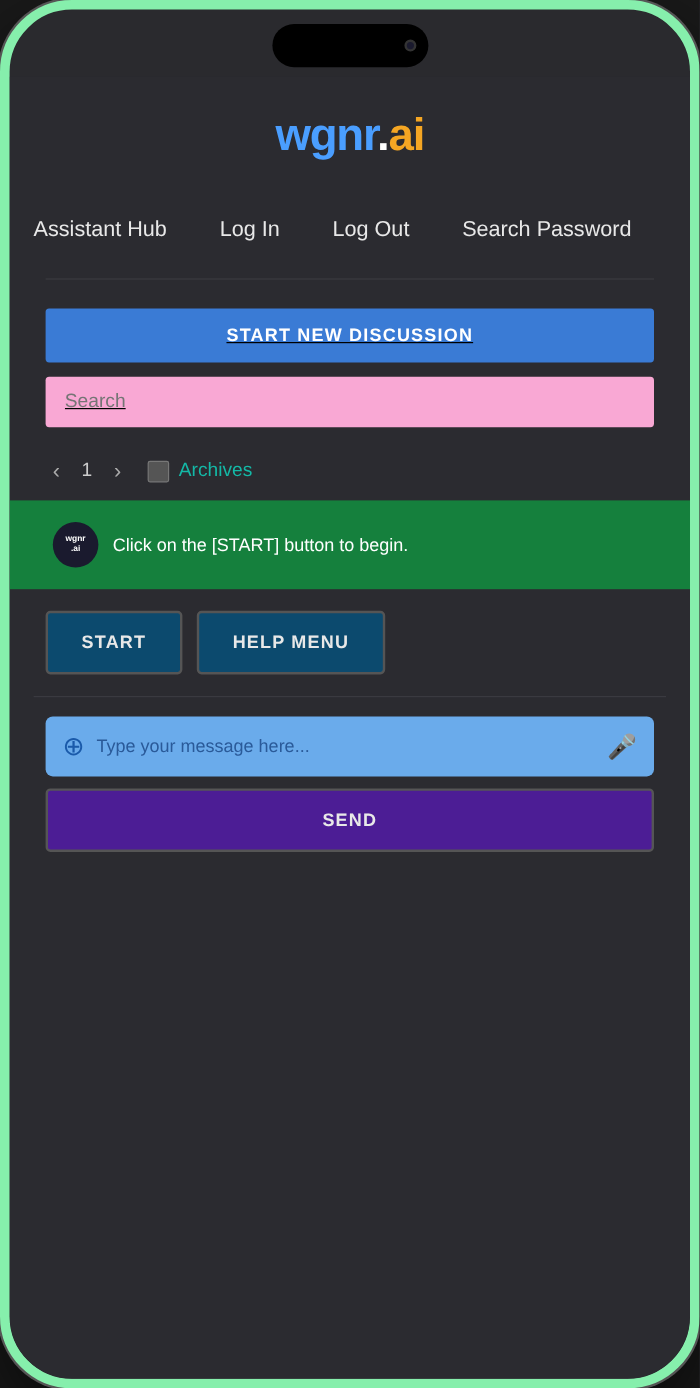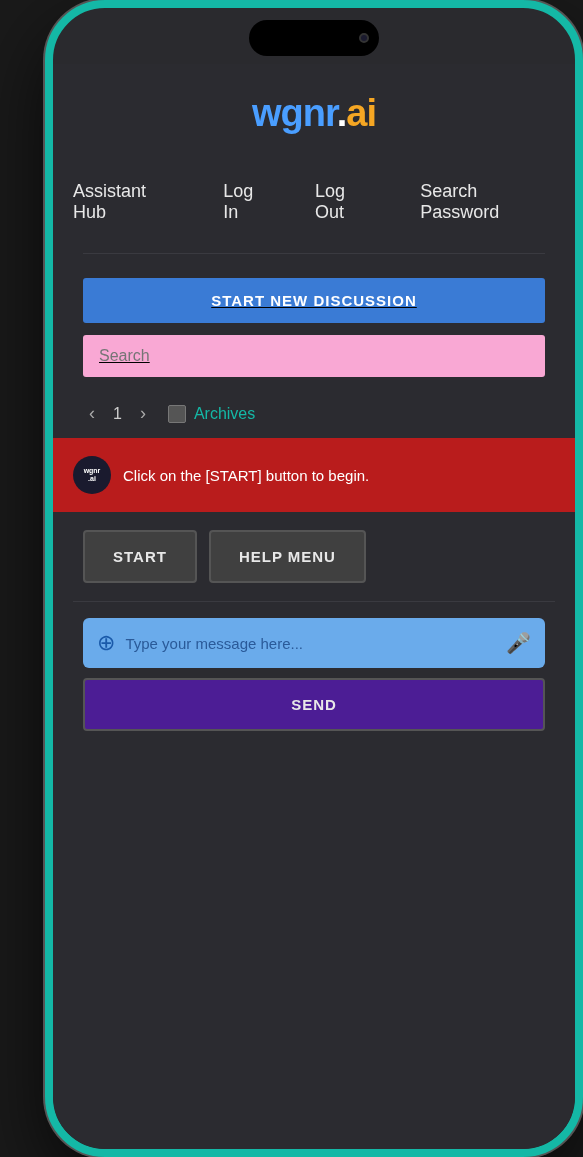--- a/index.html
+++ b/index.html
@@ -12,26 +12,25 @@
       min-height: 100vh;
       font-family: -apple-system, BlinkMacSystemFont, 'Segoe UI', sans-serif;
     }
 
     .phone-shell {
       width: 583px;
       height: 1157px;
       background: #2a2a2e;
       border-radius: 60px;
       position: relative;
-      border: 8px solid #14b8a6;
+      border: 8px solid #86efac;
       box-shadow: 0 0 0 2px #555, 0 30px 80px rgba(0,0,0,0.7);
       overflow: hidden;
       display: flex;
       flex-direction: column;
-      margin-left: 45px;
     }
 
     
     .phone-shell::before {
       content: '';
       position: absolute;
       left: -12px;
       top: 160px;
       width: 6px;
       height: 60px;
@@ -203,25 +202,25 @@
       flex-shrink: 0;
     }
 
     .archives-label {
       color: #14b8a6;
       font-size: 16px;
     }
 
     
     .chat-message-area {
-      background: #b91c1c;
+      background: #15803d;
       display: flex;
       align-items: center;
       gap: 12px;
-      padding: 18px 20px;
+      padding: 18px 36px;
       margin: 0;
     }
 
     .bot-avatar {
       width: 38px;
       height: 38px;
       background: #1a1a2e;
       border-radius: 50%;
       display: flex;
       align-items: center;
@@ -240,21 +239,21 @@
     }
 
     
     .action-buttons-row {
       display: flex;
       gap: 12px;
       padding: 18px 30px;
     }
 
     .btn-action {
-      background: #404040;
+      background: #0c4a6e;
       color: #e8e8e8;
       border: 2px solid #555;
       padding: 16px 28px;
       font-size: 15px;
       font-weight: 700;
       letter-spacing: 1px;
       text-transform: uppercase;
       cursor: pointer;
       border-radius: 4px;
     }

